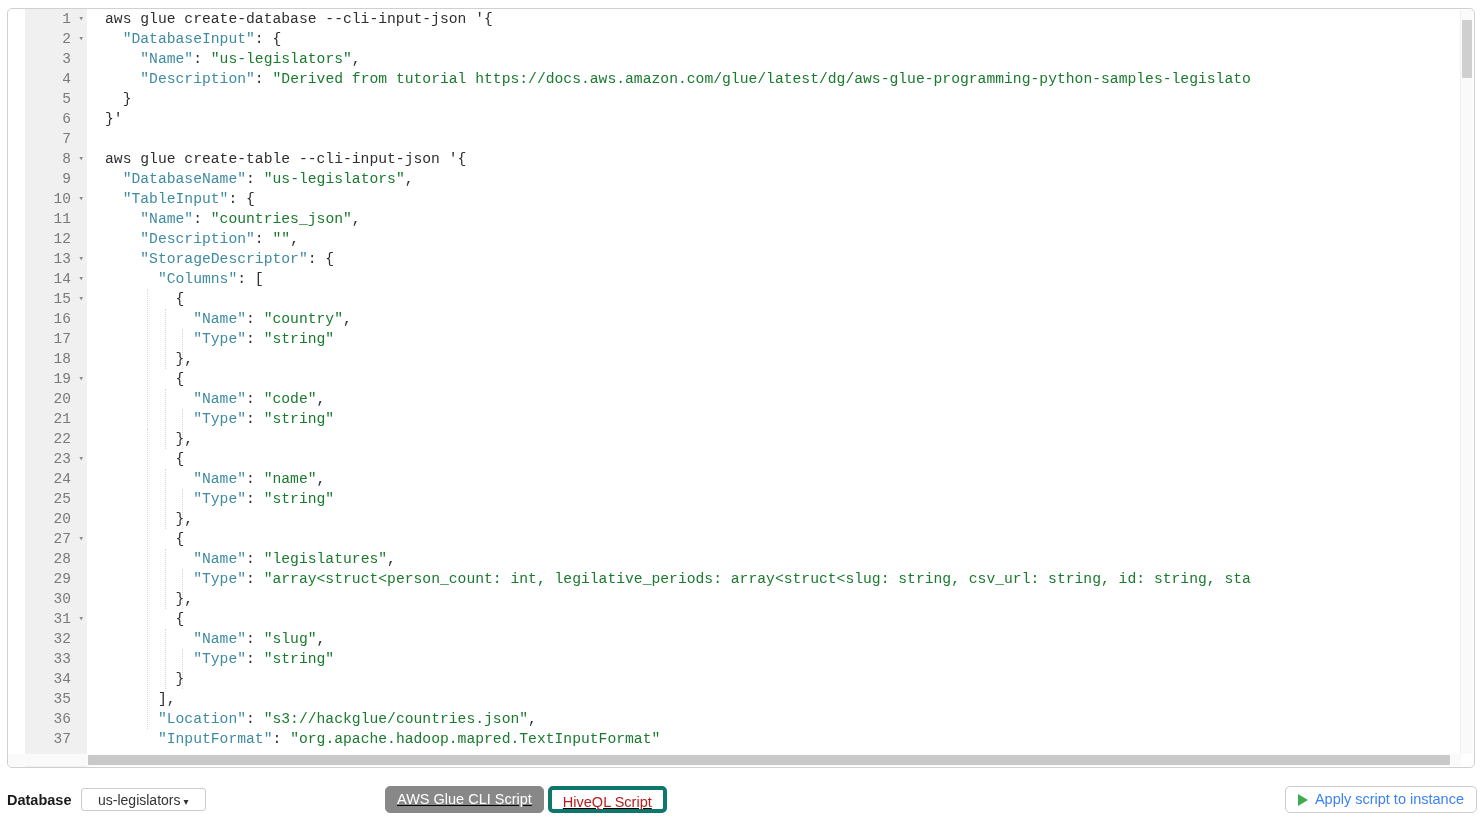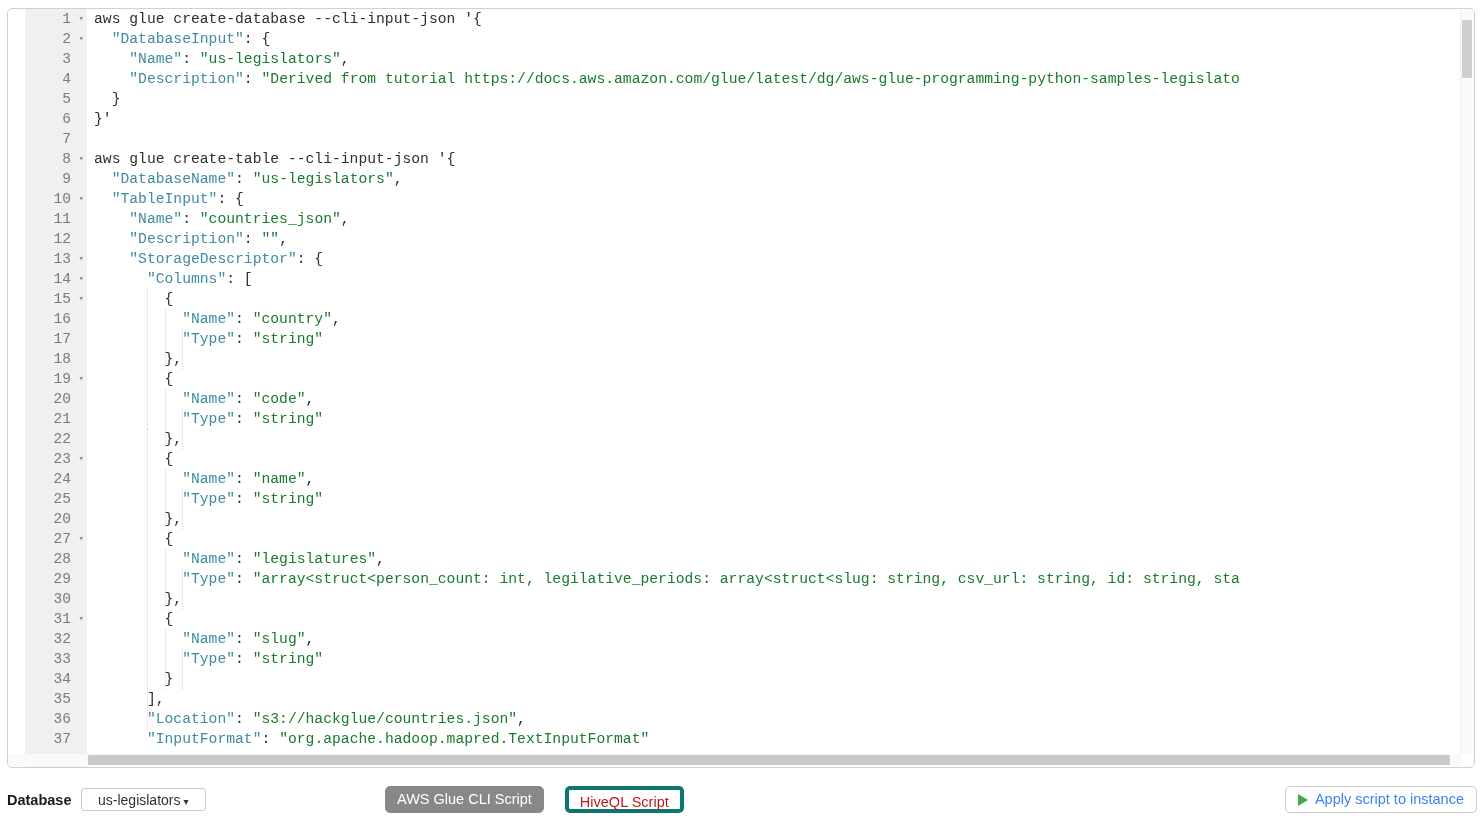--- a/index.html
+++ b/index.html
@@ -83,21 +83,21 @@
     overflow: hidden;
     z-index: 1;
   }
   .code-line {
     height: 20px;
     line-height: 20px;
     font-family: "Liberation Mono", monospace;
     font-size: 14.7px;
     white-space: pre;
     color: #333333;
-    padding-left: 7px;
+    padding-left: 18px;
     position: relative;
   }
 
   
   .tok-plain  { color: #2f2f2f; }
   .tok-key    { color: #3f8ba0; }
   .tok-str    { color: #1a7a2e; }
   .tok-punct  { color: #2f2f2f; }
 
   
@@ -188,21 +188,22 @@
     box-sizing: border-box;
     font-family: "Liberation Sans", sans-serif;
   }
   .db-caret { font-size: 10px; margin-left: 3px; color: #333; }
 
   .tabs {
     position: absolute;
     left: 385px;
     top: 6px;
     display: flex;
-    gap: 21px;
+    gap: 4px;
+    text-decoration: underline;
   }
   .tab-btn {
     height: 27px;
     line-height: 25px;
     padding: 0 11px;
     border-radius: 5px;
     font-size: 14.5px;
     box-sizing: border-box;
     white-space: nowrap;
     font-family: "Liberation Sans", sans-serif;

